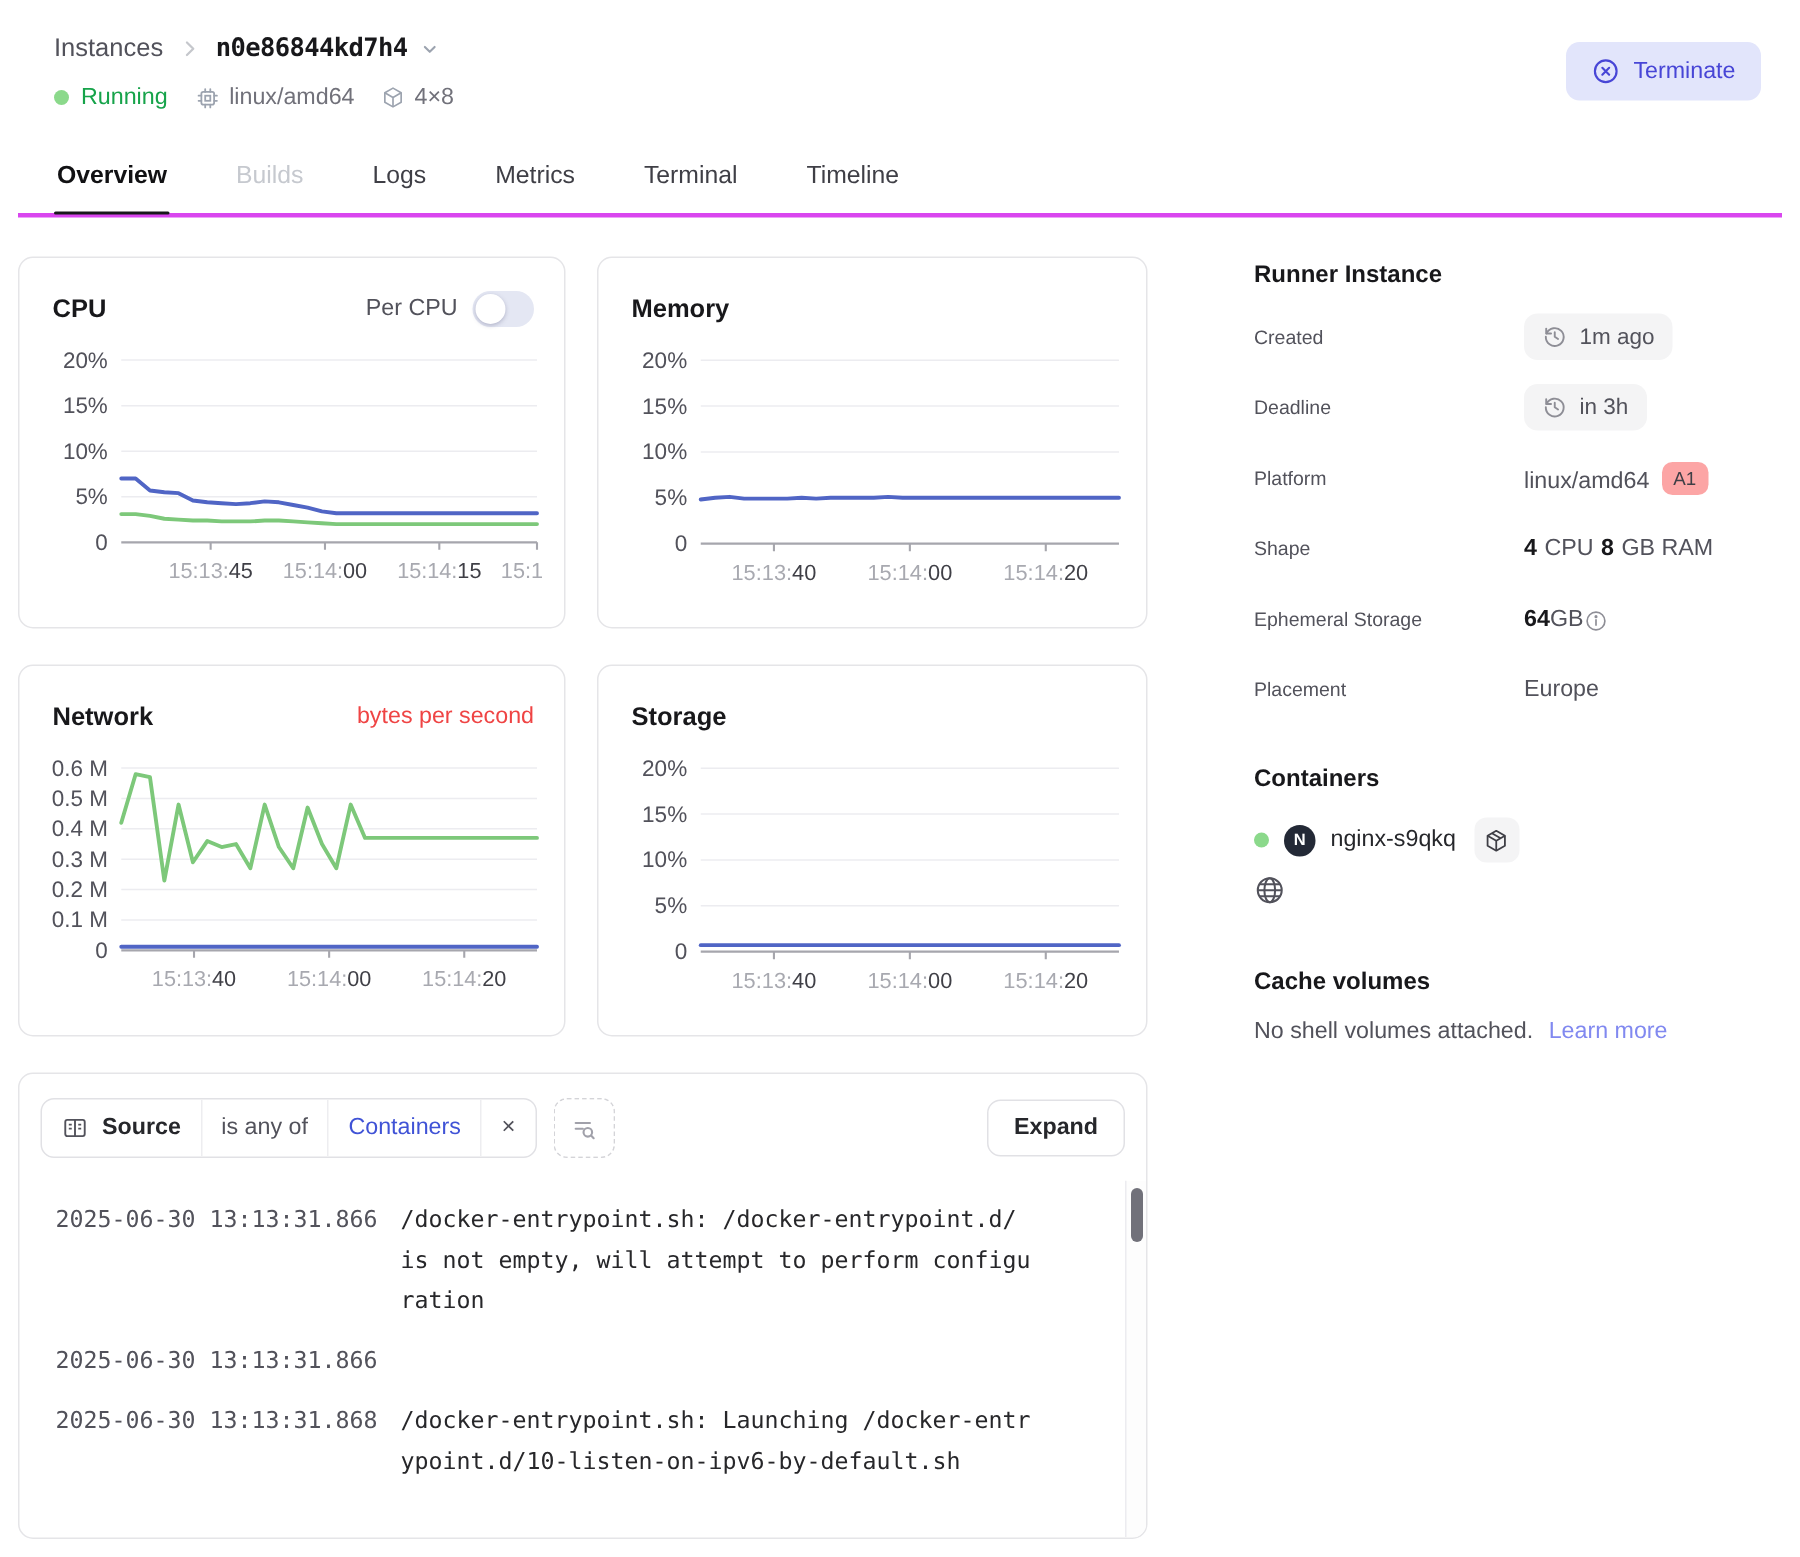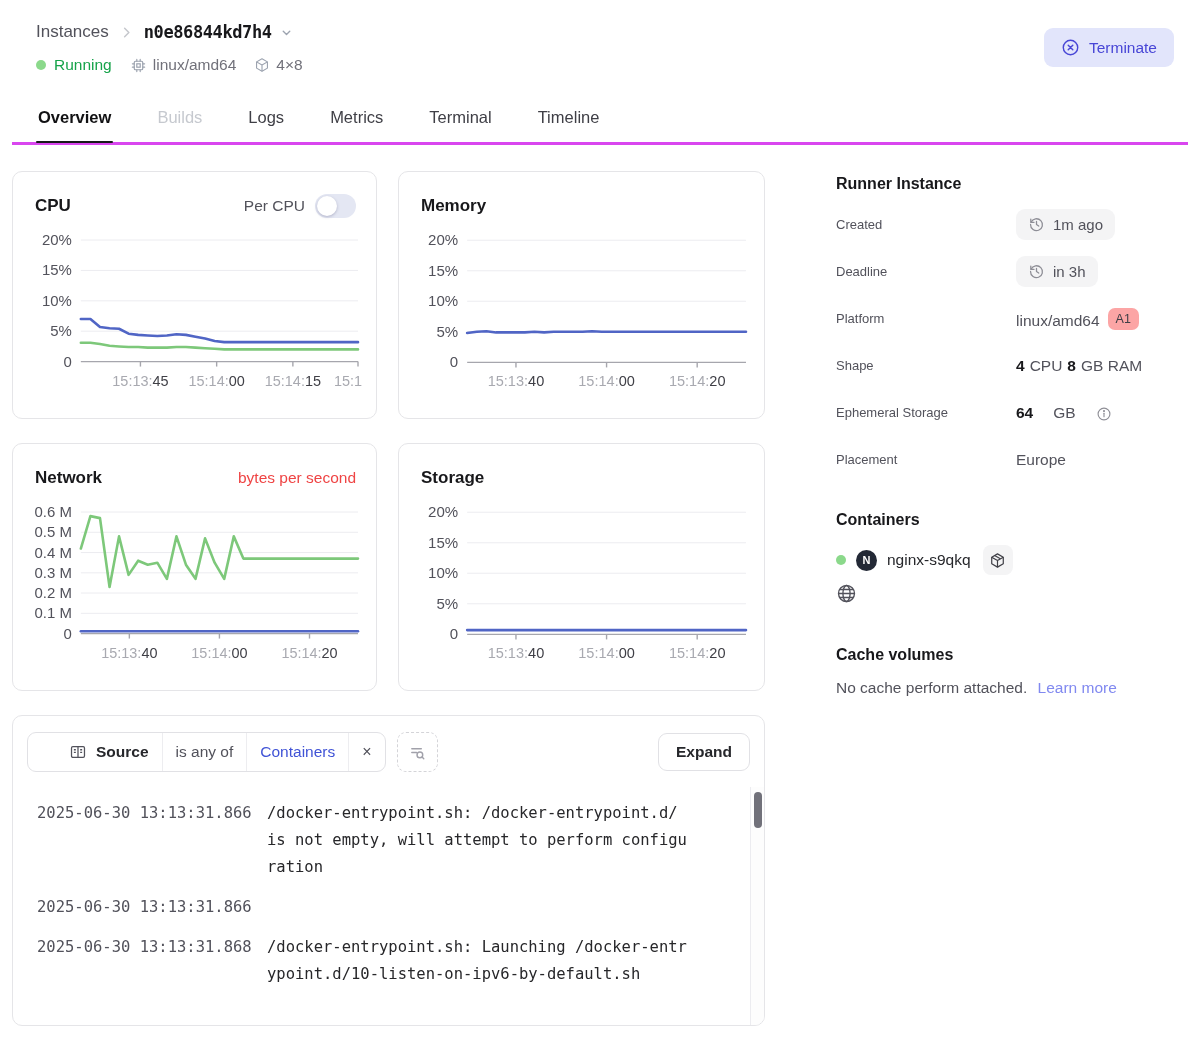--- a/index.html
+++ b/index.html
@@ -48,21 +48,21 @@
   .card-title { font-size:17px; font-weight:700; color:#18181b; }
   .card-sub { font-size:15.5px; color:#ef4444; }
   .toggle-wrap { display:flex; align-items:center; gap:10px; color:#52525b; font-size:15.5px; }
   .toggle { width:41px; height:24px; border-radius:13px; background:#e4e7f3; position:relative; cursor:pointer; flex:none; }
   .toggle .knob { position:absolute; left:2px; top:2px; width:20px; height:20px; border-radius:50%; background:#fff; box-shadow:0 1px 3px rgba(80,80,120,.35); }
   .chart-slot svg { display:block; width:100%; height:auto; margin-top:4px; overflow:hidden; }
 
   
   .logpanel { margin-top:24px; border:1px solid #e5e5e8; border-radius:10px; height:311px; overflow:hidden; display:flex; flex-direction:column; background:#fff; }
   .log-toolbar { display:flex; align-items:center; padding:16px 14px 15px; }
-  .chipgroup { display:flex; align-items:stretch; border:1px solid #e1e1e5; border-radius:9px; background:#fff; height:40px; overflow:hidden;padding-left:28px; }
+  .chipgroup { display:flex; align-items:stretch; border:1px solid #e1e1e5; border-radius:9px; background:#fff; height:40px; overflow:hidden; }
   .chip-seg { display:flex; align-items:center; padding:0 13px; font-size:15.5px; border-right:1px solid #ededf0; gap:9px; }
   .chip-seg:last-child { border-right:none; }
   .chip-field { font-weight:600; color:#26272b; }
   .chip-field svg { color:#52525b; }
   .chip-op { color:#52525b; }
   .chip-value { color:#4053d6; font-weight:500; }
   .chip-close { color:#52525b; font-size:16px; cursor:pointer; padding:0 13px; }
   .dashed-btn { width:41px; height:40px; margin-left:11px; border:1px dashed #d4d4d8; border-radius:9px; display:flex; align-items:center; justify-content:center; color:#a1a1aa; background:#fff; cursor:pointer; }
   .expand-btn { margin-left:auto; border:1px solid #e1e1e5; background:#fff; border-radius:9px; padding:9px 17px; font-size:15.5px; font-weight:600; color:#26272b; font-family:inherit; cursor:pointer; }
 
@@ -370,21 +370,21 @@
         <span class="detail-value" style="gap:5px;">
           <span class="num">4</span>
           <span>CPU</span>
           <span class="num">8</span>
           <span>GB RAM</span>
         </span>
       </div>
 
       <div class="detail-row">
         <span class="detail-label">Ephemeral Storage</span>
-        <span class="detail-value" style="gap:20px;">
+        <span class="detail-value" style="gap:0;">
           <span class="num">64</span>
           <span>GB</span>
           <span class="info-icon">
             <svg width="16" height="16" viewBox="0 0 20 20" fill="none" stroke="currentColor" stroke-width="1.4" stroke-linecap="round">
                 <circle cx="10" cy="10" r="7.4"></circle>
                 <path d="M10 9v4.4"></path>
                 <circle cx="10" cy="6.4" r="0.6" fill="currentColor"></circle>
               </svg>
           </span>
         </span>
@@ -414,19 +414,19 @@
               <circle cx="10" cy="10" r="7.6"></circle>
               <ellipse cx="10" cy="10" rx="3.4" ry="7.6"></ellipse>
               <path d="M2.4 10h15.2M3.4 6.2h13.2M3.4 13.8h13.2"></path>
             </svg>
         </div>
       </div>
 
       <div class="cache-block">
         <div class="side-title">Cache volumes</div>
         <div class="cache-text">
-          <span>No cache perform attached.</span>
+          <span>No shell volumes attached.</span>
           <a class="learn">Learn more</a>
         </div>
       </div>
     </div>
   </div>
 </div>
 
 </body></html>

